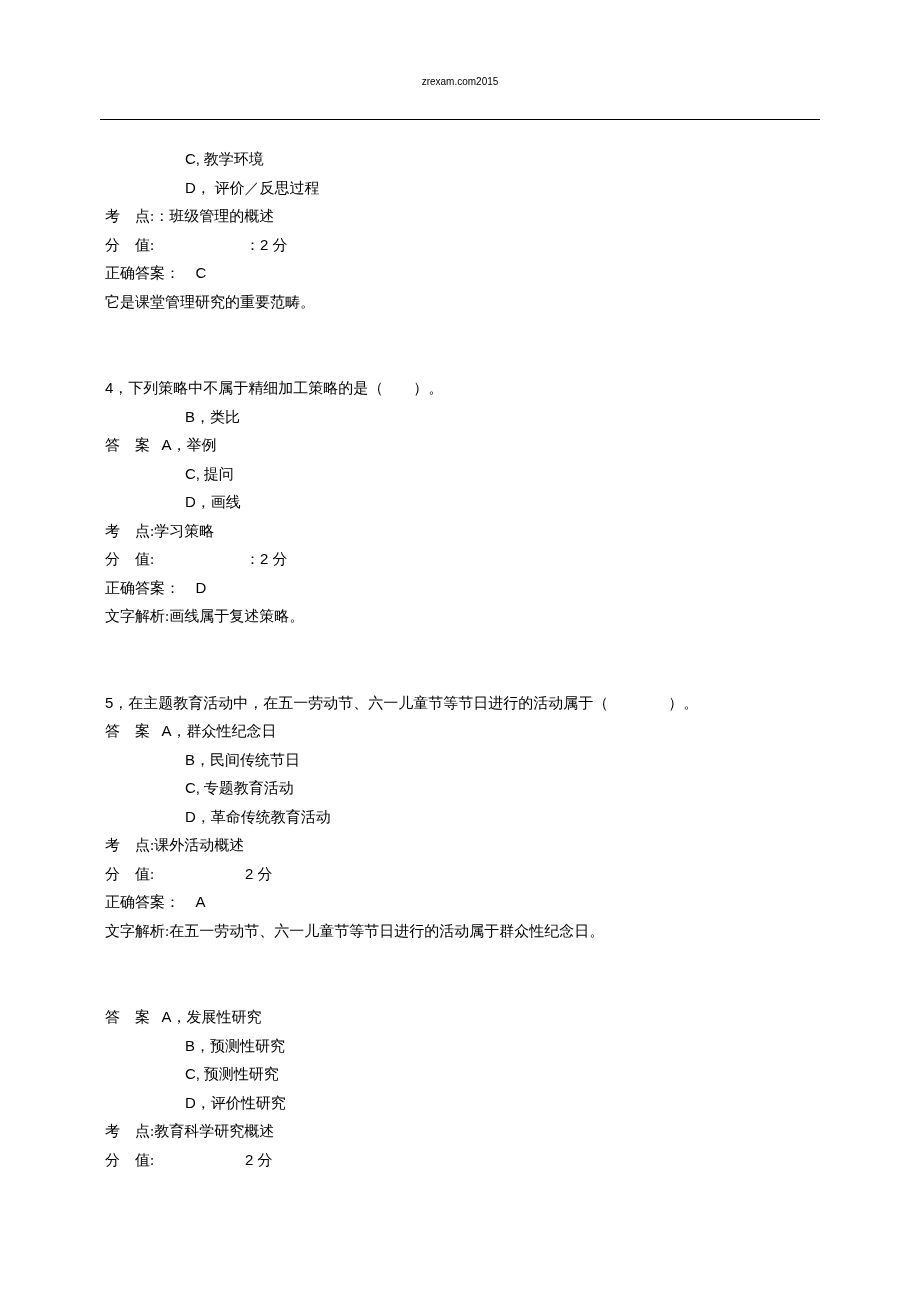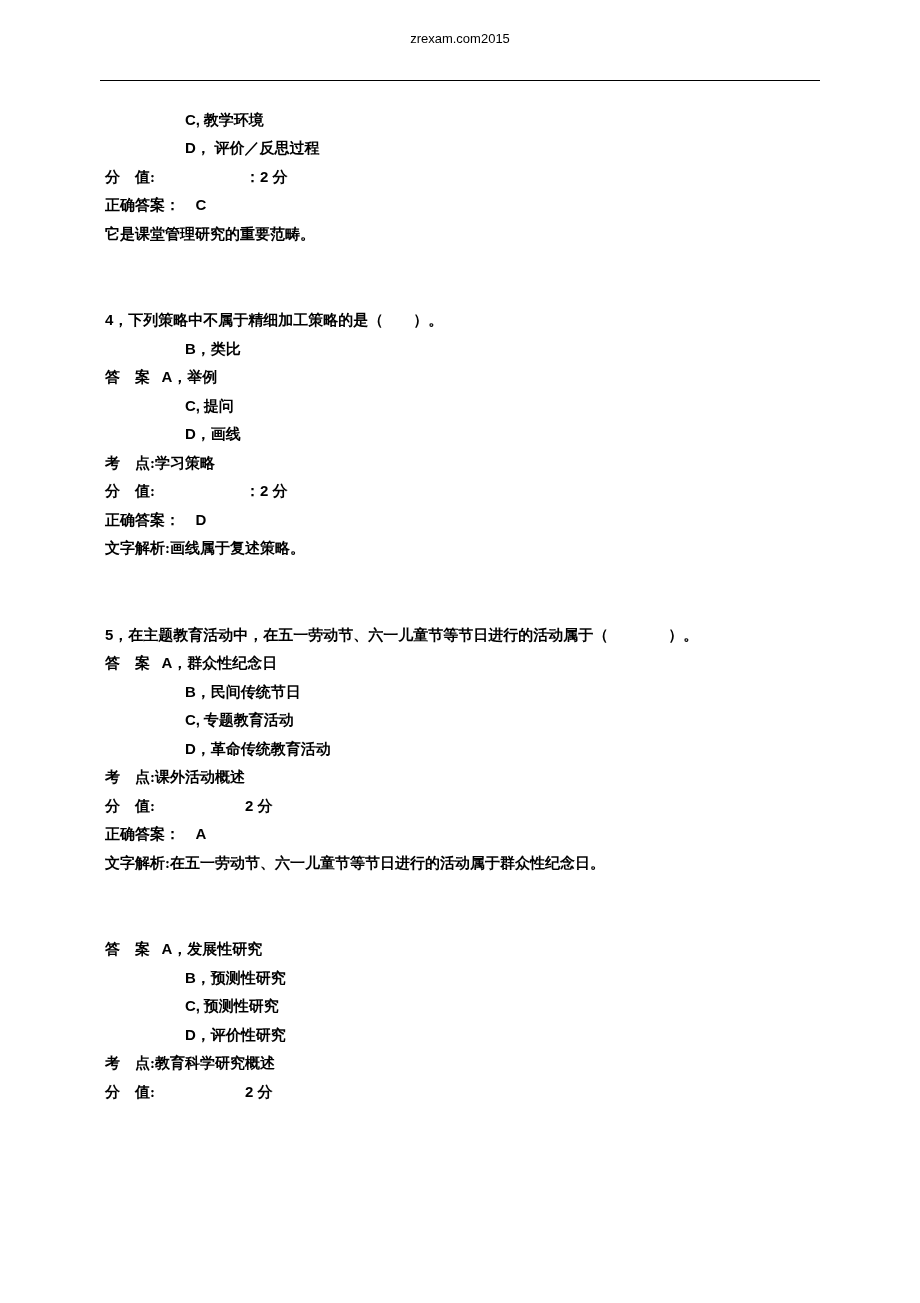--- a/index.html
+++ b/index.html
@@ -9,31 +9,30 @@
       background: #fff;
       font-family: "SimSun", "宋体", serif;
       font-size: 15px;
       color: #000;
       line-height: 1.9;
       position: relative;
     }
     .header {
       text-align: center;
       font-family: Arial, sans-serif;
-      font-size: 13px;
-      padding-top: 27px;
+      font-size: 10px;
+      padding-top: 72px;
     }
     .hr-line {
       margin: 28px 100px 0 100px;
       border: none;
       border-top: 1px solid #000;
     }
     .content {
       padding: 25px 89px 0 105px;
-      font-weight: bold;
     }
     .ascii { font-family: Arial, sans-serif; }
     .row { white-space: nowrap; }
     .indent-option { padding-left: 80px; }
     .q-block { margin-bottom: 58px; }
     .gap { display: inline-block; }
     .label-key { display: inline-block; width: 105px; letter-spacing: 0; }
   </style>
 </head>
 <body>
@@ -46,20 +45,23 @@
 <div class="content">
 
   <div class="q-block">
     <div class="row indent-option">
       <span class="ascii">C,</span>
       <span>教学环境</span>
     </div>
     <div class="row indent-option">
       <span class="ascii">D，</span>
       <span>评价／反思过程</span>
+    </div>
+    <div class="row">
+      <span>考　点:</span><span>：班级管理的概述</span>
     </div>
     <div class="row">
       <span class="label-key">分　值:</span><span class="gap" style="width:35px"></span><span class="ascii">：2 分</span>
     </div>
     <div class="row">
       <span>正确答案：</span>
       <span class="gap" style="width:8px"></span>
       <span class="ascii">C</span>
     </div>
     <div class="row">

